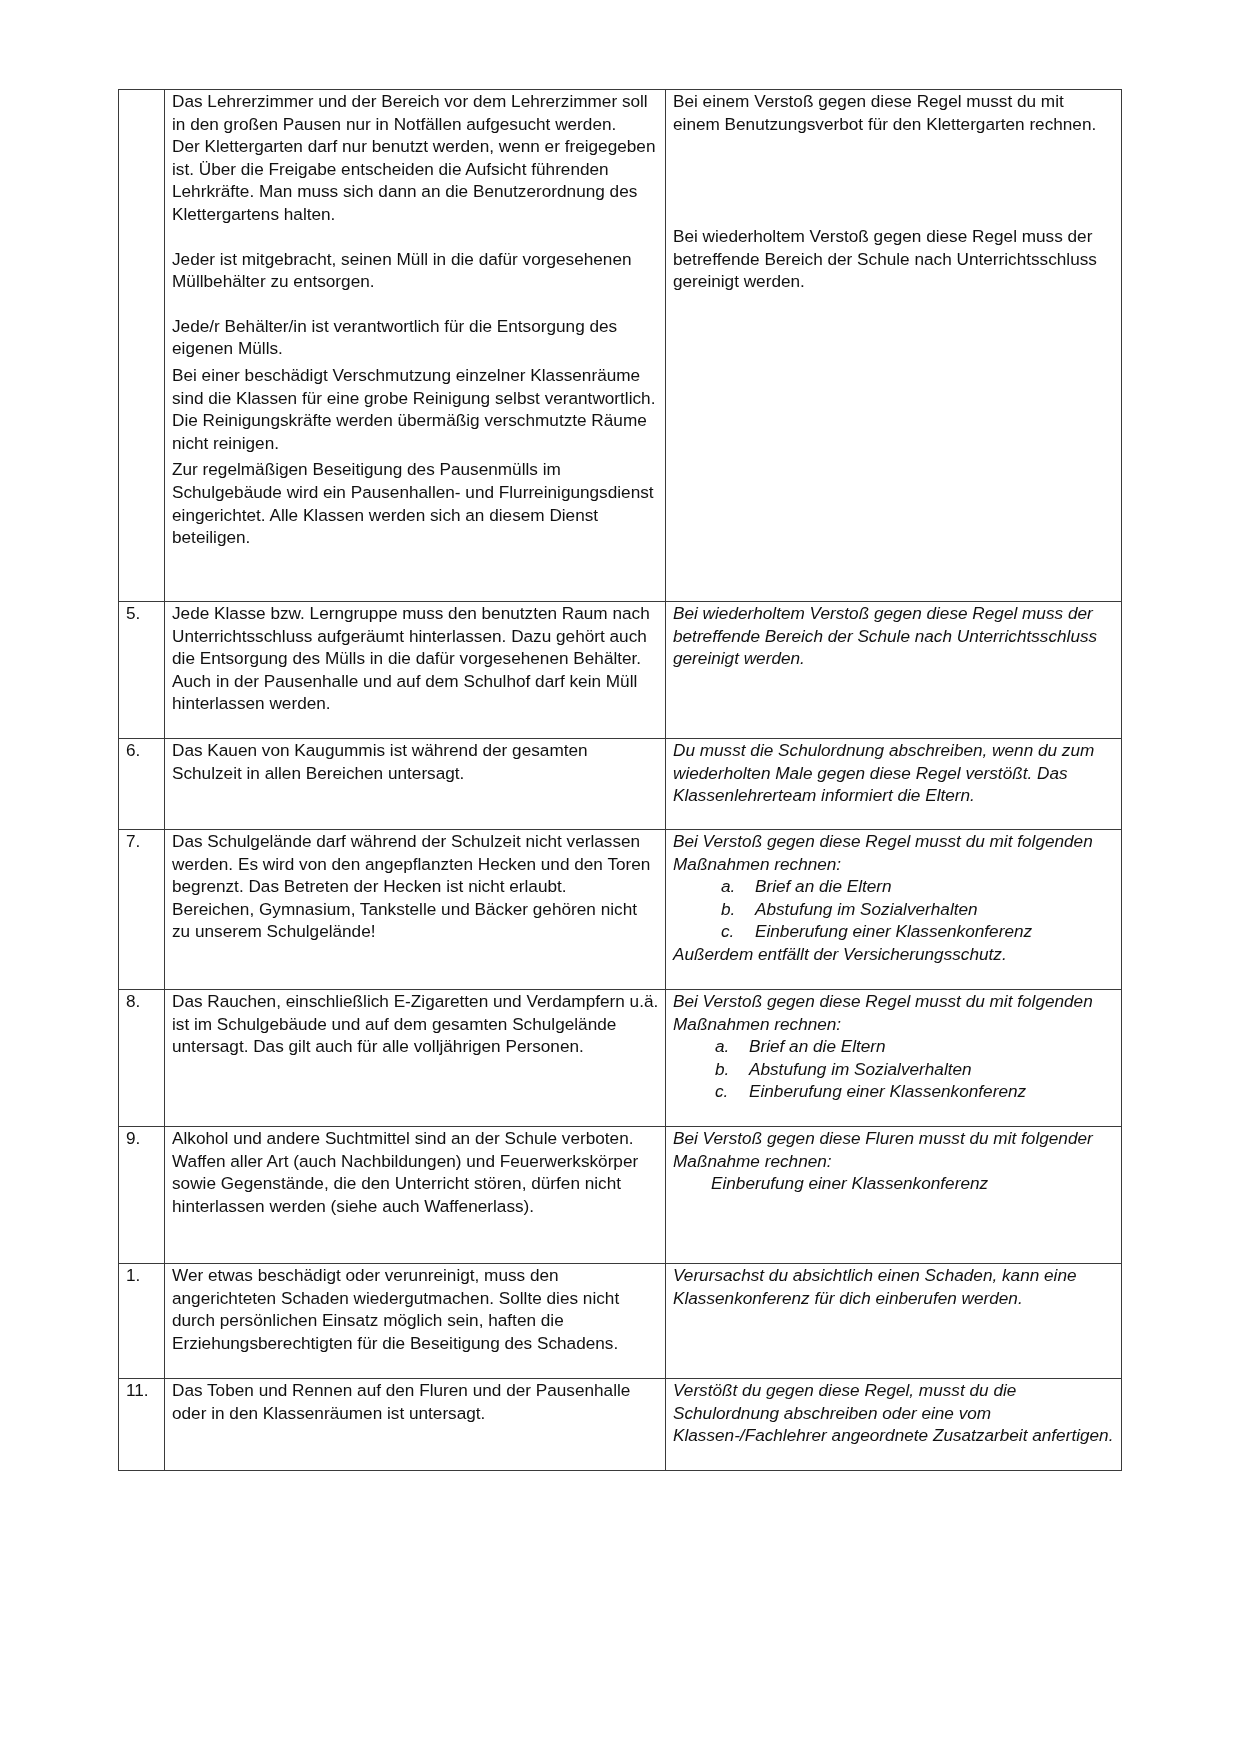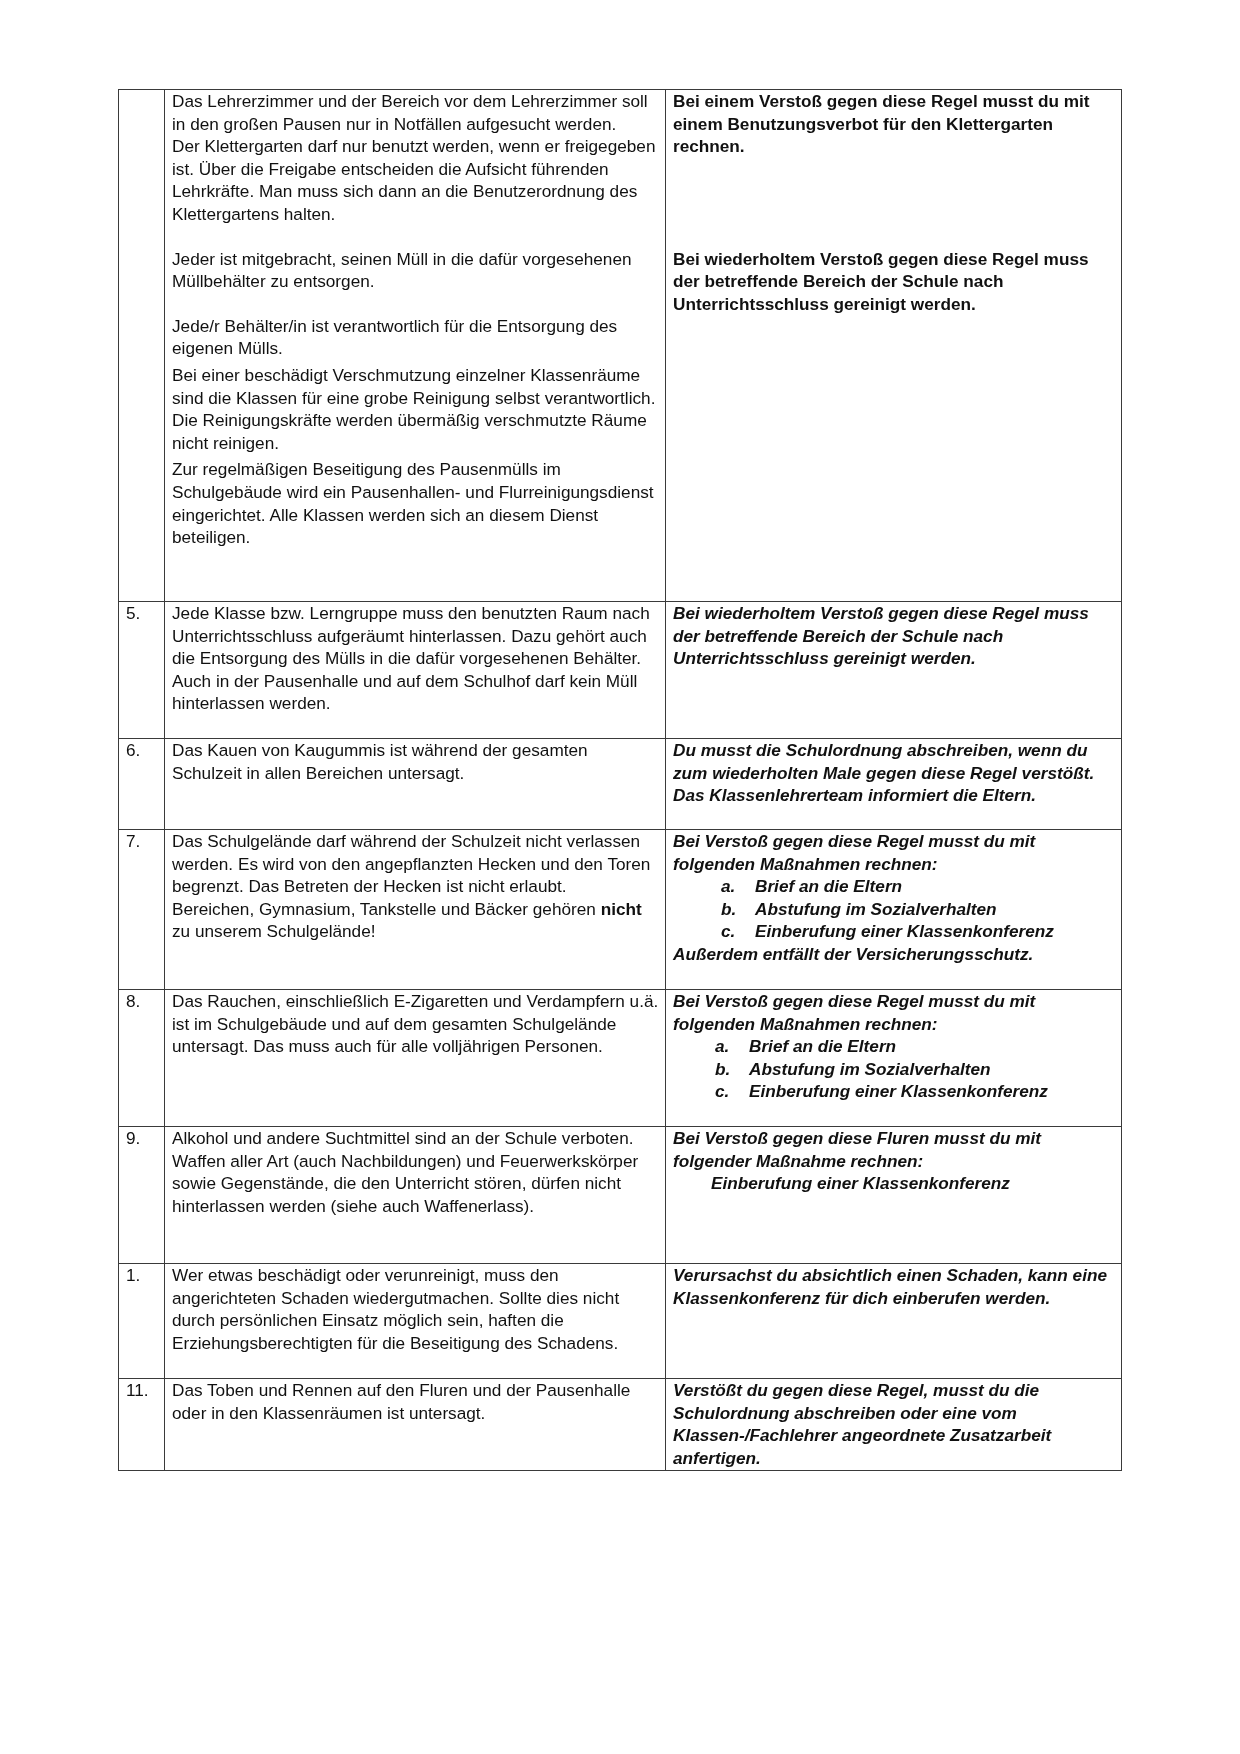--- a/index.html
+++ b/index.html
@@ -7,33 +7,33 @@
            font-family: "Liberation Sans", sans-serif; color: #111; }
     .page { position: absolute; left: 0; top: 0; width: 1240px; height: 1754px; background: #fff; }
     table.rules { position: absolute; left: 118px; top: 89px; width: 1003px;
                   border-collapse: collapse; table-layout: fixed; }
     table.rules td { border: 1.5px solid #3a3a3a; vertical-align: top;
                      font-size: 17.2px; line-height: 22.6px; padding: 0 6px 0 7px; }
     col.c-num { width: 46px; }
     col.c-rule { width: 501px; }
     col.c-cons { width: 456px; }
     td.num { padding-left: 6px; padding-right: 2px; }
-    td.cons { font-style: normal; font-weight: bold; }
+    td.cons { font-style: normal; }
     td.cons.ital { font-style: italic; }
     .para { margin: 0; }
     .gap-lg { margin-top: 22px; }
     .gap-sm { margin-top: 4px; }
     .list { margin: 0; padding: 0; list-style: none; }
     .list li { padding-left: 42px; position: relative; }
     .list li .mk { position: absolute; left: 42px; width: 34px; }
     .list li .tx { display: inline-block; padding-left: 34px; }
     .list.r7 li { padding-left: 48px; }
     .list.r7 li .mk { left: 48px; }
     .indent { padding-left: 38px; }
-    b { font-weight: bold; }
+    b { font-weight: normal; }
   </style>
 </head>
 <body>
 
 <div class="page">
   <table class="rules">
     <colgroup>
       <col class="c-num">
         <col class="c-rule">
         <col class="c-cons">
@@ -90,21 +90,21 @@
             <li><span class="mk">b.</span><span class="tx">Abstufung im Sozialverhalten</span></li>
             <li><span class="mk">c.</span><span class="tx">Einberufung einer Klassenkonferenz</span></li>
           </ul>
           <p class="para">Außerdem entfällt der Versicherungsschutz.</p>
         </td>
       </tr>
 
       <tr style="height:137px;">
         <td class="num">8.</td>
         <td class="rule">
-          <p class="para">Das Rauchen, einschließlich E-Zigaretten und Verdampfern u.ä. ist im Schulgebäude und auf dem gesamten Schulgelände untersagt. Das muss auch für alle volljährigen Personen.</p>
+          <p class="para">Das Rauchen, einschließlich E-Zigaretten und Verdampfern u.ä. ist im Schulgebäude und auf dem gesamten Schulgelände untersagt. Das gilt auch für alle volljährigen Personen.</p>
         </td>
         <td class="cons ital">
           <p class="para">Bei Verstoß gegen diese Regel musst du mit folgenden Maßnahmen rechnen:</p>
           <ul class="list">
             <li><span class="mk">a.</span><span class="tx">Brief an die Eltern</span></li>
             <li><span class="mk">b.</span><span class="tx">Abstufung im Sozialverhalten</span></li>
             <li><span class="mk">c.</span><span class="tx">Einberufung einer Klassenkonferenz</span></li>
           </ul>
         </td>
       </tr>

